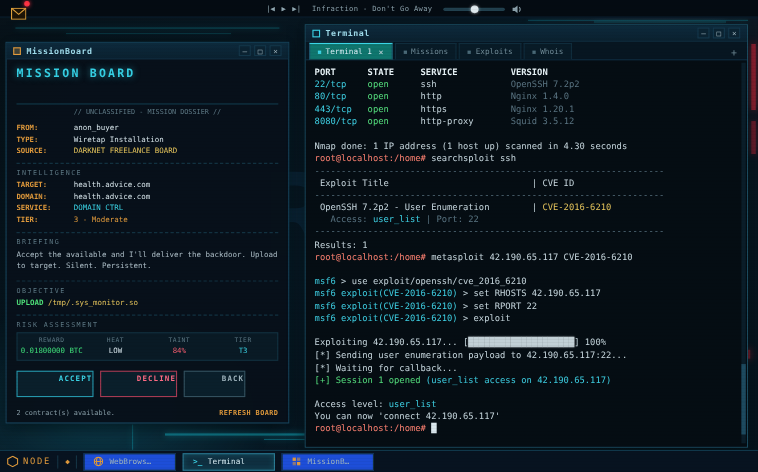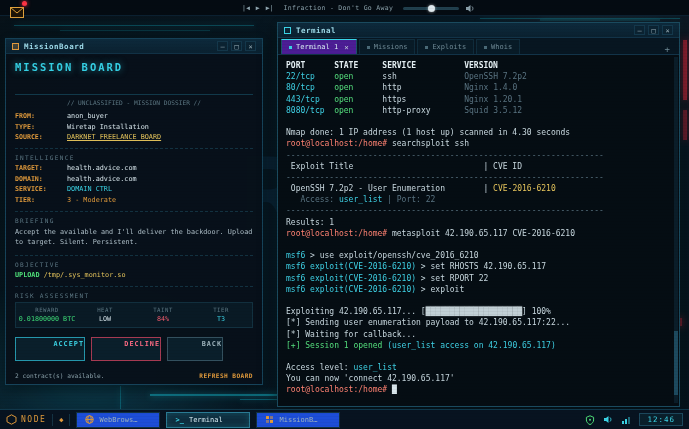--- a/index.html
+++ b/index.html
@@ -50,21 +50,21 @@
   
   .mission { left:5px; top:38px; width:258px; height:347px; background:rgba(7,17,26,.97); z-index:5; }
   .m-body { position:relative; flex:1; padding:7px 9px; font-size:6.8px; color:#cfdde4; }
   .m-header { font-size:10.5px; font-weight:bold; color:#35d0e4; letter-spacing:2px;
     padding-bottom:21px; border-bottom:1px solid #11394a; margin-bottom:4px;
     text-shadow:0 0 7px rgba(53,208,228,.55); }
   .m-dossier { text-align:center; color:#5d7884; font-size:6.2px; margin:3px 0 6px; }
   .m-field { display:flex; margin:2.5px 0; }
   .f-label { width:52px; flex:none; color:#e09a3c; font-weight:bold; font-size:6.6px; }
   .f-value { font-size:6.8px; }
-  .v-white { color:#d8e6ec; } .v-yellow { color:#e6c55c;text-decoration:underline; }
+  .v-white { color:#d8e6ec; } .v-yellow { color:#e6c55c; }
   .v-cyan { color:#3bd4e6; } .v-orange { color:#e09a3c; }
   .sec-h { margin-top:7px; padding-top:5px; border-top:1px dashed #123140;
     color:#5d7884; font-size:6.1px; letter-spacing:1.3px; margin-bottom:3px; }
   .brief-text { color:#aebfc8; font-size:6.8px; line-height:1.55; }
   .obj-line { margin-top:2px; }
   .obj-action { color:#4fe07a; font-weight:bold; }
   .obj-path { color:#e6c55c; }
   .risk-panel { display:flex; background:#091a25; border:1px solid #123140;
     margin-top:2px; padding:4px 2px; }
   .risk-cell { flex:1; text-align:center; }
@@ -82,21 +82,21 @@
     justify-content:space-between; font-size:6.2px; color:#8aa0aa; }
   .refresh { color:#e09a3c; font-weight:bold; letter-spacing:.4px; cursor:pointer; }
   
   .terminal { left:277px; top:22px; width:403px; height:385px; background:#06121b; z-index:10;
     border-color:#1a4a5e; }
   .tabbar { height:17px; flex:none; background:#071621; display:flex; align-items:flex-end;
     gap:2px; padding:0 3px; border-bottom:1px solid #123348; }
   .tab { height:15px; padding:0 7px; font-size:7px; color:#6f8a96; display:flex;
     align-items:center; gap:4px; background:#081b27; border:1px solid #0f2c3c;
     border-bottom:none; cursor:pointer; }
-  .tab.active { background:#4c1d95; color:#d8eef5; border-color:#1c516b;
+  .tab.active { background:#0f766e; color:#d8eef5; border-color:#1c516b;
     border-top:1px solid #3bd4e6;justify-content:flex-end; }
   .tab-dot { width:3px; height:3px; background:#3bd4e6; flex:none; }
   .tab.inactive .tab-dot { background:#4a6a78; }
   .tab-close { color:#c9d9e0; font-size:7.5px; margin-left:2px; cursor:pointer; }
   .tab-add { margin-left:auto; color:#6f8a96; font-size:9px; padding:0 6px; cursor:pointer; }
   .t-body { flex:1; background:#050d13; padding:6px 8px; font-size:8px;
     white-space:pre; overflow:hidden; position:relative; }
   .tline { height:11.2px; }
   .c-hdr { color:#e6f1f5; font-weight:bold; }
   .c-w { color:#c9d9e0; }
@@ -324,38 +324,16 @@
     <div class="tb-app">
       <svg width="9" height="9" viewBox="0 0 9 9">
         <rect x="1" y="1" width="3" height="3" fill="#e09a3c"></rect>
         <rect x="5" y="1" width="3" height="3" fill="#e09a3c" opacity=".55"></rect>
         <rect x="1" y="5" width="3" height="3" fill="#e09a3c" opacity=".55"></rect>
         <rect x="5" y="5" width="3" height="3" fill="#e09a3c"></rect>
       </svg>
       <span>MissionB…</span>
     </div>
 
-    <div class="tray">
-      <span class="tray-ico">
-        <svg width="10" height="10" viewBox="0 0 10 10">
-          <path d="M5 0.8 L8.6 2.3 V5 C8.6 7.1 7 8.7 5 9.6 C3 8.7 1.4 7.1 1.4 5 V2.3 Z" fill="none" stroke="#4fe07a"></path>
-          <circle cx="5" cy="4.8" r="1" fill="#4fe07a"></circle>
-        </svg>
-      </span>
-      <span class="tray-ico">
-        <svg width="10" height="9" viewBox="0 0 10 9">
-          <path d="M1 3 H3 L5.5 1 V8 L3 6 H1 Z" fill="#3bd4e6"></path>
-          <path d="M7 2.5 C8.2 3.5 8.2 5.5 7 6.5" stroke="#3bd4e6" fill="none"></path>
-        </svg>
-      </span>
-      <span class="tray-ico">
-        <svg width="10" height="9" viewBox="0 0 10 9">
-          <rect x="1" y="6" width="2" height="3" fill="#3bd4e6"></rect>
-          <rect x="4" y="4" width="2" height="5" fill="#3bd4e6"></rect>
-          <rect x="7" y="2" width="2" height="7" fill="#3bd4e6" opacity=".45"></rect>
-        </svg>
-      </span>
-      <span class="clock">12:46</span>
-    </div>
   </div>
 
   <div class="scanlines"></div>
 </div>
 
 </body></html>

